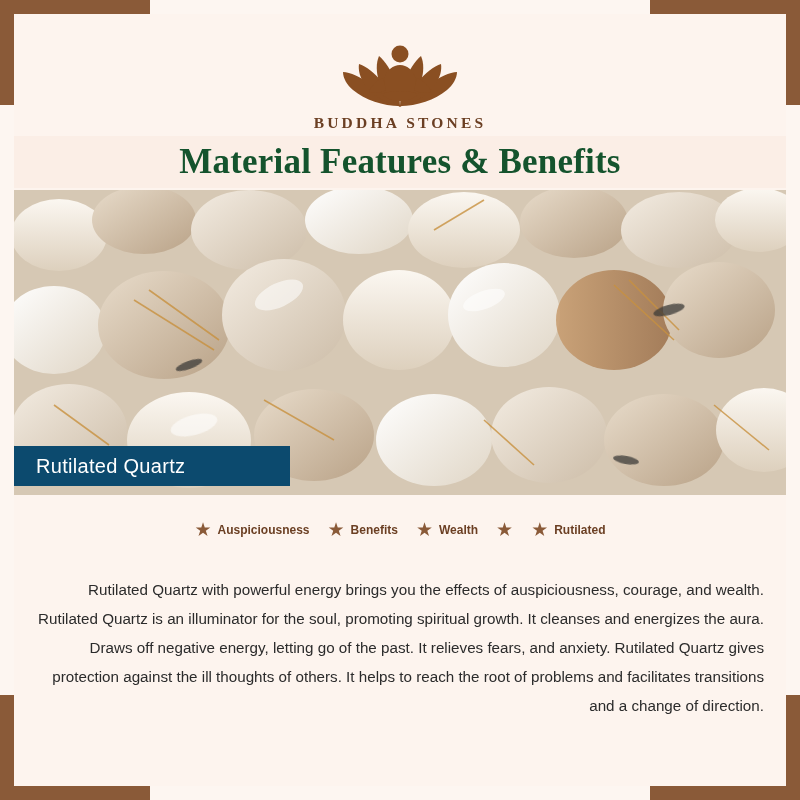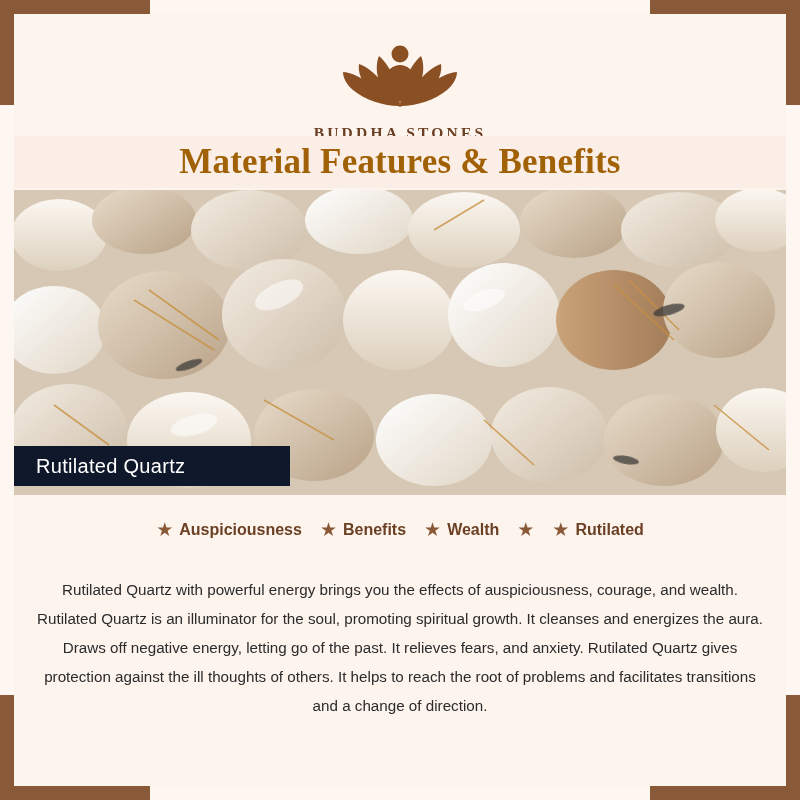--- a/index.html
+++ b/index.html
@@ -50,21 +50,21 @@
     text-align: center;
     z-index: 3;
   }
   .logo-mark {
     display: block;
     margin: 0 auto;
     width: 150px;
     height: 92px;
   }
   .logo-text {
-    margin-top: 12px;
+    margin-top: 2px;
     font-family: "Liberation Serif", serif;
     font-size: 15.5px;
     letter-spacing: 3.2px;
     color: #6b3f23;
     font-weight: 700;
   }
 
   
   .title-band {
     position: absolute;
@@ -75,21 +75,21 @@
     background: #fbeee6;
     display: flex;
     align-items: center;
     justify-content: center;
     z-index: 3;
   }
   .title-band .title {
     font-family: "Liberation Serif", serif;
     font-weight: 700;
     font-size: 35px;
-    color: #a16207;
+    color: #14532d;
     letter-spacing: 0.2px;
     white-space: nowrap;
   }
 
   
   .photo {
     position: absolute;
     left: 14px;
     right: 14px;
     top: 190px;
@@ -100,21 +100,21 @@
   }
   .photo-canvas { position: absolute; inset: 0; }
 
   
   .stone-label {
     position: absolute;
     left: 14px;
     top: 446px;
     height: 40px;
     min-width: 232px;
-    background: #0f172a;
+    background: #0c4a6e;
     display: flex;
     align-items: center;
     padding: 0 22px 0 22px;
     z-index: 4;
   }
   .stone-label span {
     color: #ffffff;
     font-family: "Liberation Sans", sans-serif;
     font-size: 20px;
     font-weight: 400;
@@ -139,36 +139,36 @@
     padding: 0 9px;
   }
   .benefit .star {
     color: #8a5a38;
     font-size: 19px;
     line-height: 1;
   }
   .benefit .blabel {
     color: #6b3f23;
     font-weight: 700;
-    font-size: 16px;
+    font-size: 12px;
     font-family: "Liberation Sans", sans-serif;
     white-space: nowrap;
   }
 
   
   .body-copy {
     position: absolute;
     left: 36px;
     right: 36px;
     top: 560px;
     z-index: 3;
     color: #2b2b2b;
     font-size: 15.2px;
     line-height: 29px;
-    text-align: center;
+    text-align: right;
     font-family: "Liberation Sans", sans-serif;
   }
 </style>
 </head>
 <body>
 
 <div class="page">
 
   <div class="inner-bg"></div>
 

